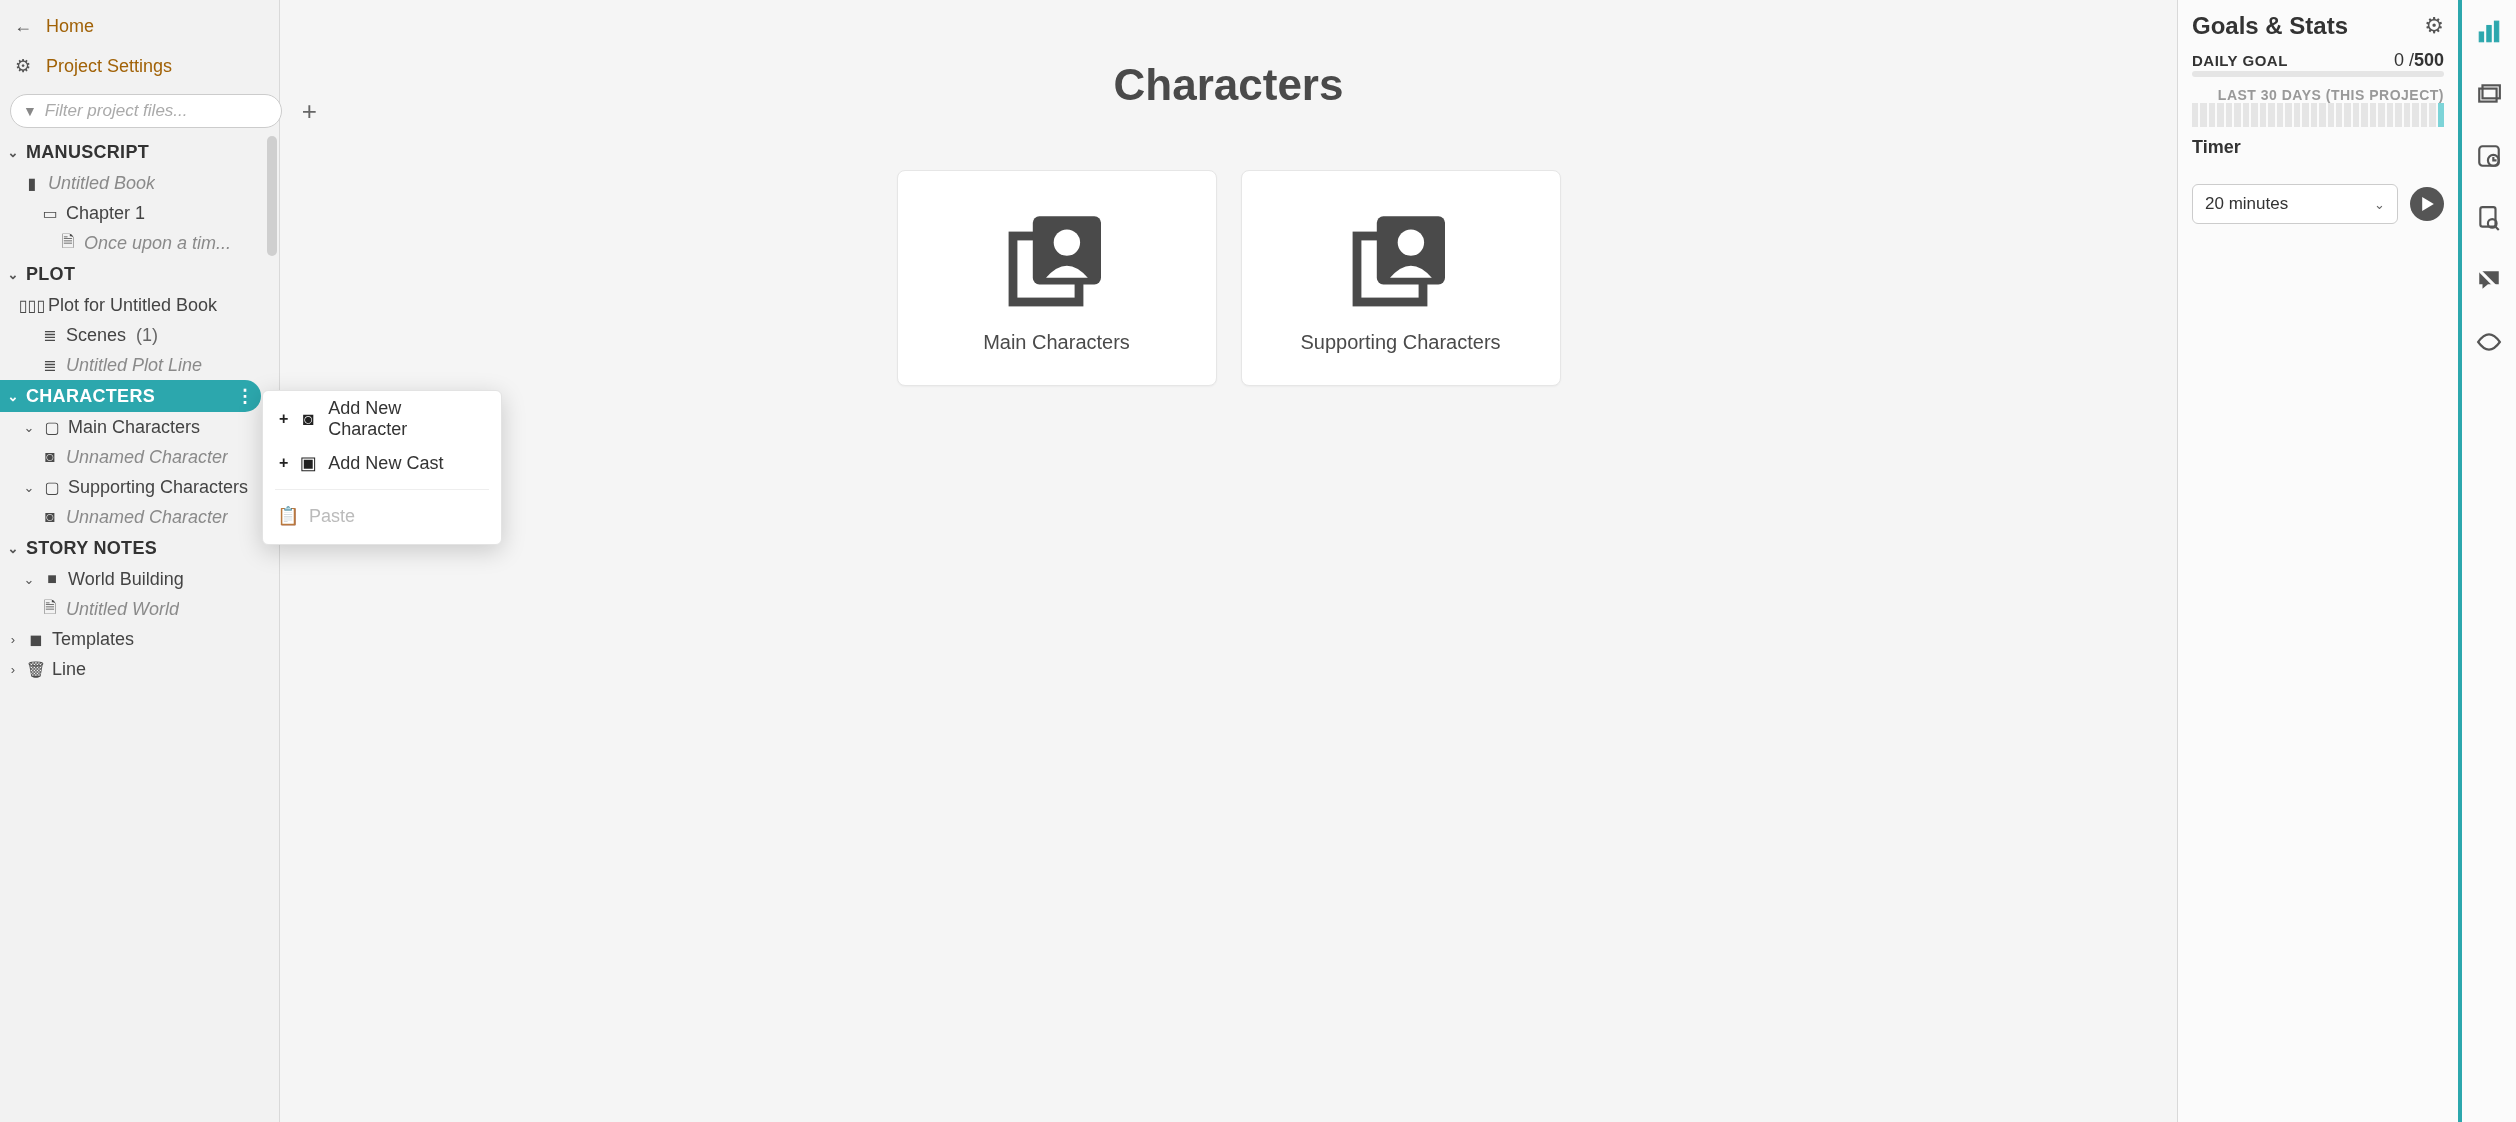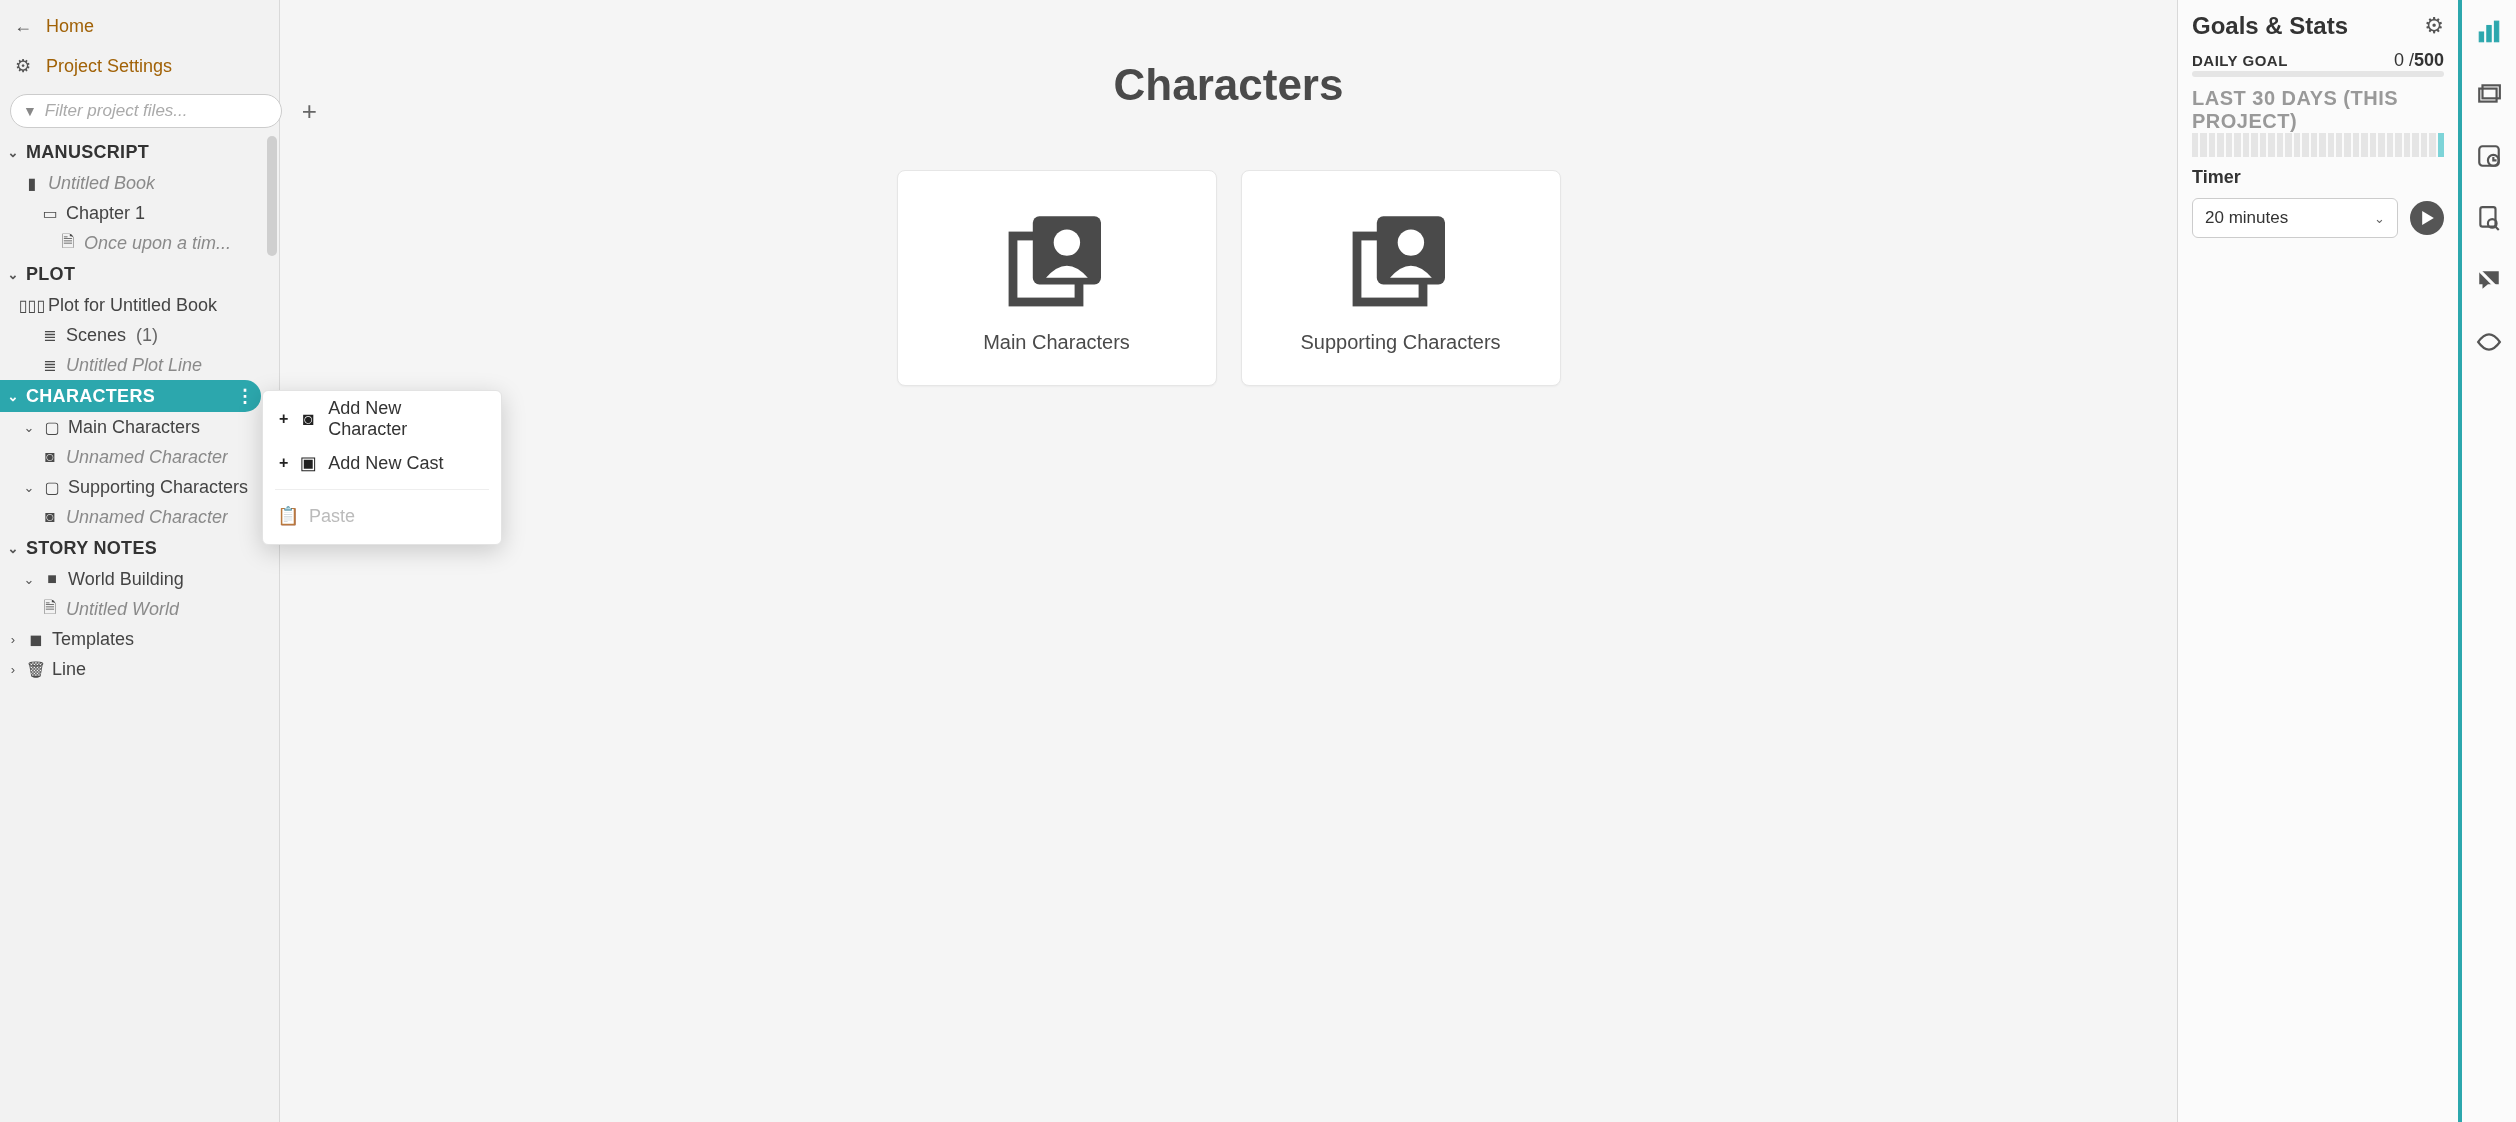--- a/index.html
+++ b/index.html
@@ -116,26 +116,26 @@
     padding: 12px 14px; display:flex; flex-direction:column; gap:10px;
   }
   .rp-head { display:flex; align-items:center; justify-content:space-between; }
   .rp-head h2 { font-size:24px; font-weight:700; color:#333; }
   .rp-head .gear { font-size:22px; color:#555;}
   .goal-row { display:flex; justify-content:space-between; align-items:baseline; }
   .goal-row .lbl { font-weight:700; font-size:15px; letter-spacing:.5px; color:#333;}
   .goal-row .val { font-size:18px; color:#333;}
   .goal-row .val b { font-weight:700;}
   .goal-bar { height:6px; background:#e5e5e5; border-radius:3px; }
-  .last30-lbl { font-weight:700; font-size:20px; color:#999; letter-spacing:.5px; text-align:left;}
+  .last30-lbl { font-weight:700; font-size:14px; color:#999; letter-spacing:.5px; text-align:right;}
   .last30-bars { display:flex; gap:2px; height:24px; align-items:flex-end; }
   .last30-bars span { flex:1; background:#e5e5e5; height:24px; }
   .last30-bars span:last-child { background:#7dd4d8;}
   .timer-h { font-size:18px; font-weight:700; color:#333;}
-  .timer-row { display:flex; align-items:center; gap:12px;}
+  .timer-row { display:flex; align-items:center; gap:12px;margin-top:16px;}
   .timer-select {
     flex:1; height:40px; border:1px solid #ccc; border-radius:6px;
     display:flex; align-items:center; justify-content:space-between;
     padding:0 12px; background:#fff; font-size:17px; color:#333;
   }
   .timer-select .chev-d { color:#666; font-size:13px;}
   .play-btn {
     width:34px; height:34px; border-radius:50%; background:#555;
     display:flex; align-items:center; justify-content:center; color:#fff;
   }

